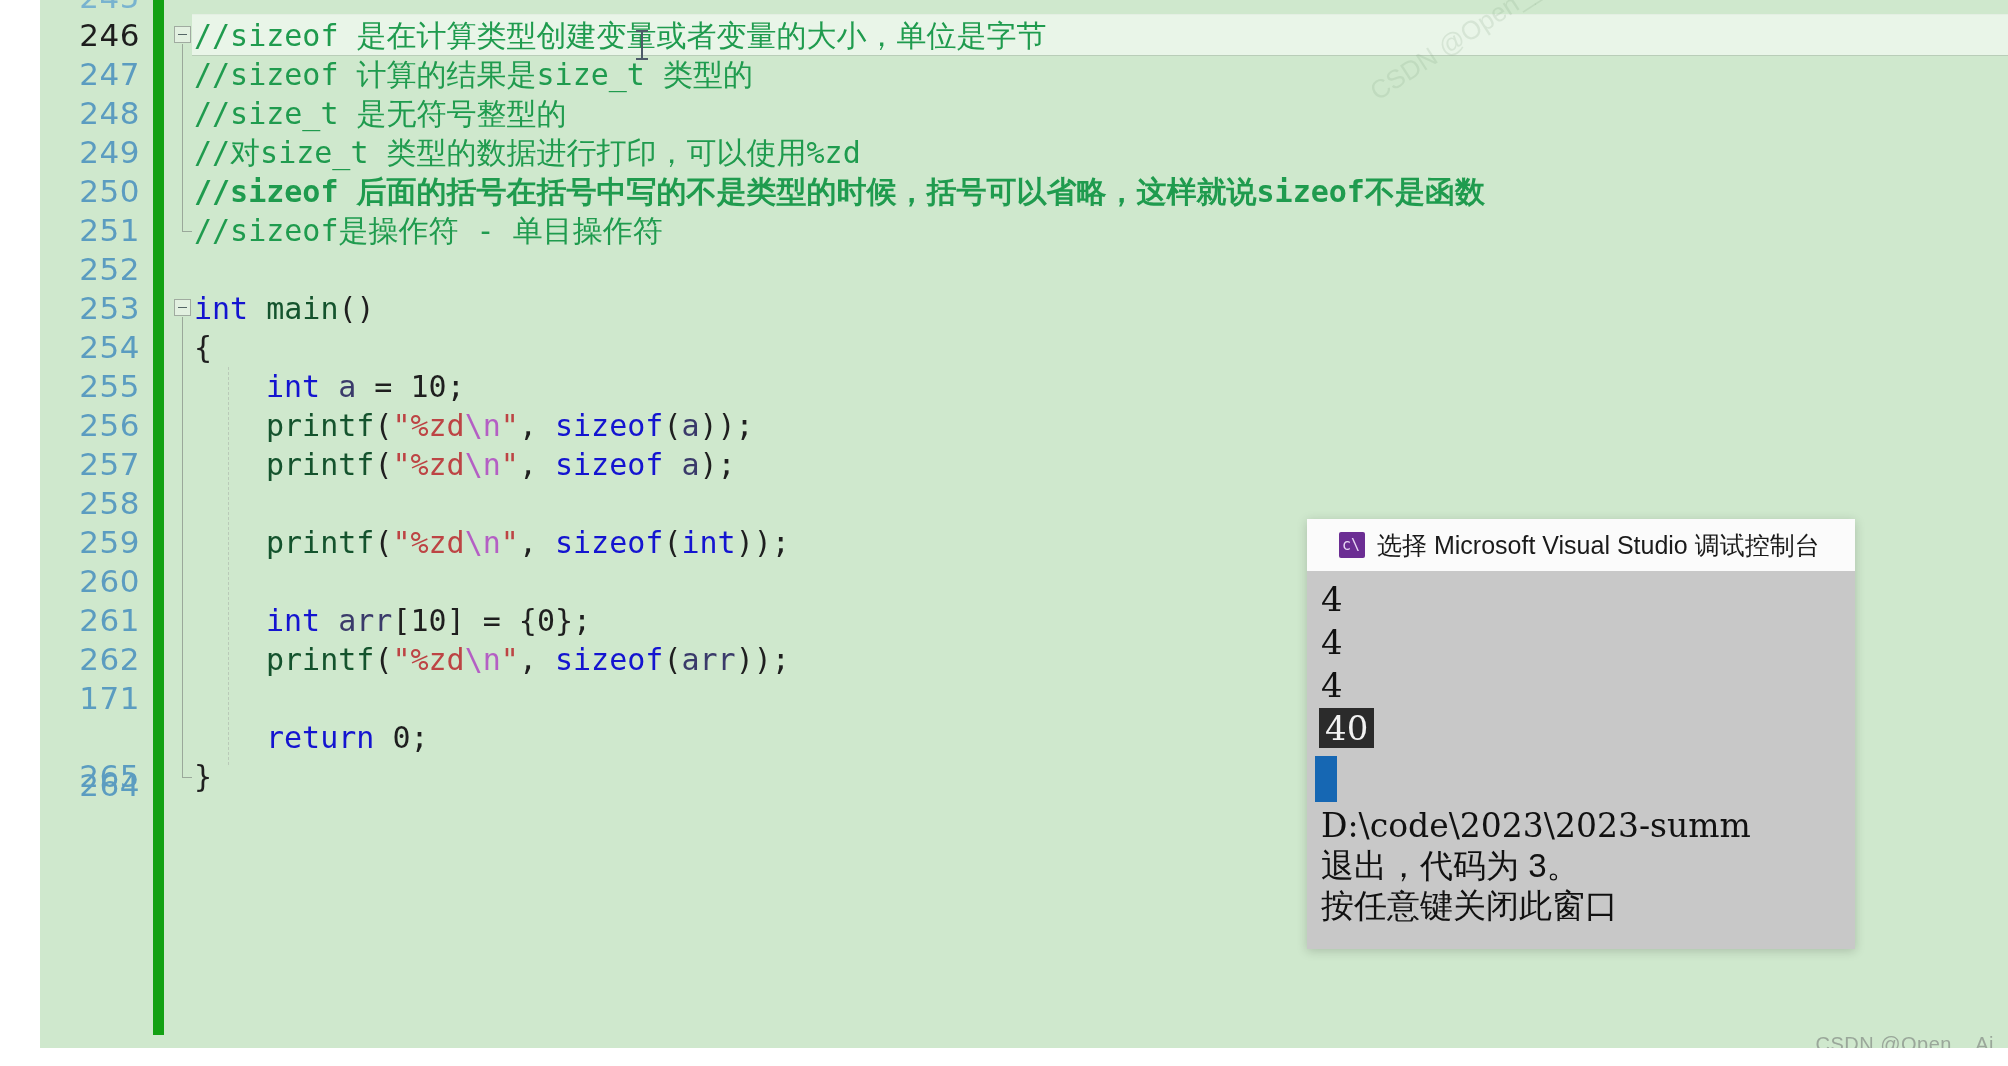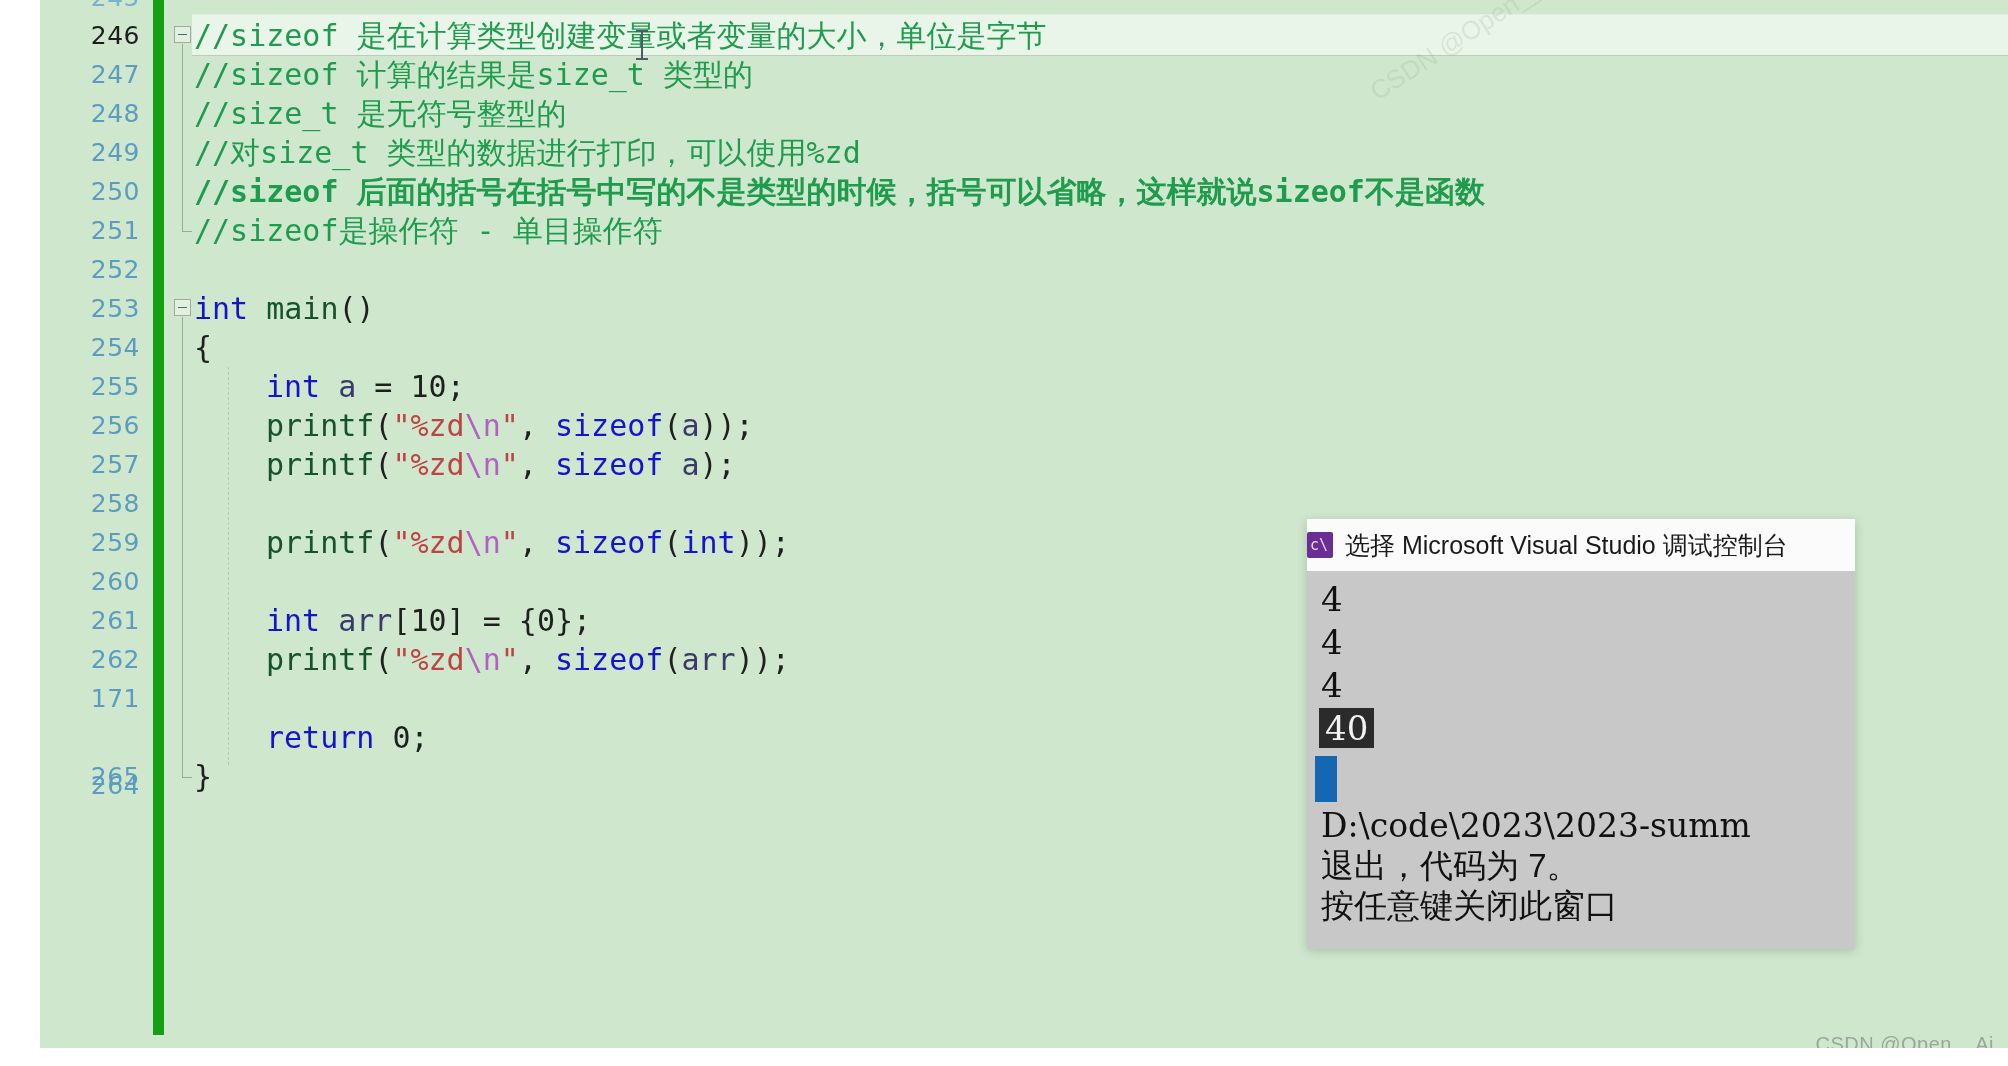--- a/index.html
+++ b/index.html
@@ -39,21 +39,21 @@
     height: 1048px;
     background: #cfe8cd;
   }
 
   .lnum {
     position: absolute;
     right: 10px;
     width: 100px;
     text-align: right;
     font-family: "DejaVu Sans", sans-serif;
-    font-size: 25px;
+    font-size: 31px;
     line-height: 39px;
     color: #5b9cc0;
     letter-spacing: 0.5px;
   }
   .lnum.current { color: #1d1d1d; font-weight: 500; }
   .lnum.clipped { color: #79b3cf; }
 
   
   .changebar {
     position: absolute;
@@ -161,21 +161,21 @@
     overflow: hidden;
   }
   .console-title {
     position: absolute;
     left: 0; top: 0;
     width: 548px;
     height: 52px;
     background: #fbfbfb;
     display: flex;
     align-items: center;
-    padding-left: 0;
+    padding-left: 32px;
     overflow: hidden;
   }
   .console-icon {
     width: 26px; height: 26px;
     background: #6b2d93;
     border-radius: 2px;
     flex: 0 0 auto;
     position: relative;
     margin-right: 12px;
   }
@@ -357,21 +357,21 @@
       <span class="console-icon"></span>
       <span class="console-title-text">选择 Microsoft Visual Studio 调试控制台</span>
     </div>
     <div class="console-body" id="console-body">
         <div class="cout" style="top: 8px;">4</div>
         <div class="cout" style="top: 51px;">4</div>
         <div class="cout" style="top: 94px;">4</div>
         <div class="cout selected" style="top: 137px;">40</div>
         <div class="ccursor" style="top: 185px;"></div>
         <div class="cout" style="top: 235px; font-family: &quot;DejaVu Serif&quot;, serif; font-size: 33px;">D:\code\2023\2023-summ</div>
-        <div class="cout" style="top: 275px; font-family: &quot;Liberation Sans&quot;, sans-serif; font-size: 33px;">退出，代码为 7。</div>
+        <div class="cout" style="top: 275px; font-family: &quot;Liberation Sans&quot;, sans-serif; font-size: 33px;">退出，代码为 3。</div>
         <div class="cout" style="top: 315px; font-family: &quot;Liberation Sans&quot;, sans-serif; font-size: 33px;">按任意键关闭此窗口</div>
       </div>
   </div>
 
   <div class="wm-diag">CSDN @Open__Ai</div>
   <div class="wm-corner">CSDN @Open__Ai</div>
 
   <div class="margin-left"></div>
   <div class="margin-bottom"></div>
 </div>

